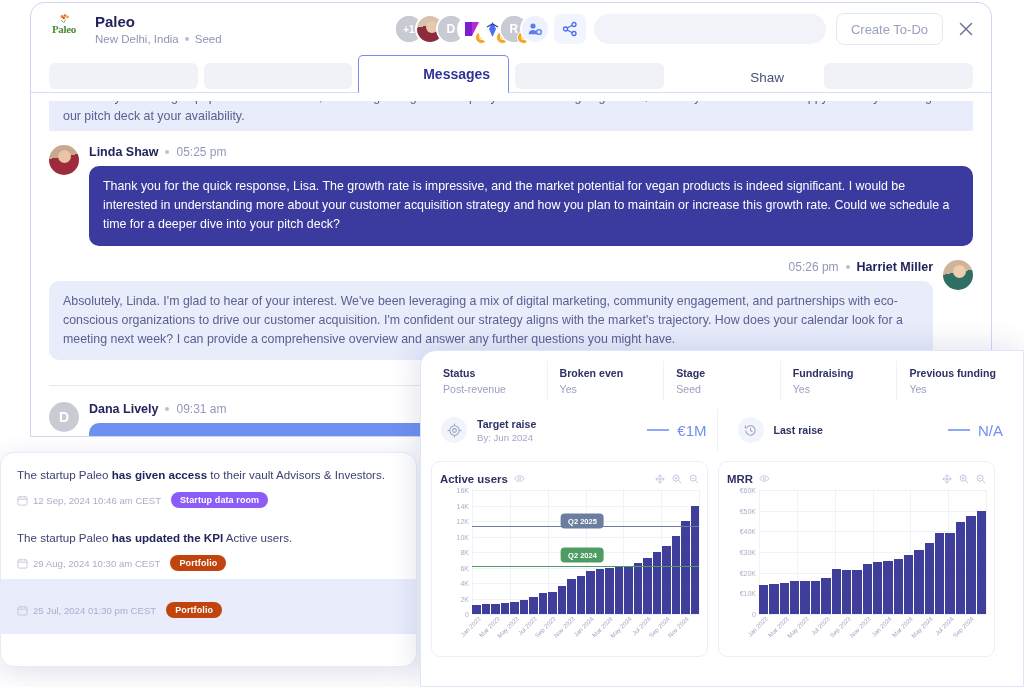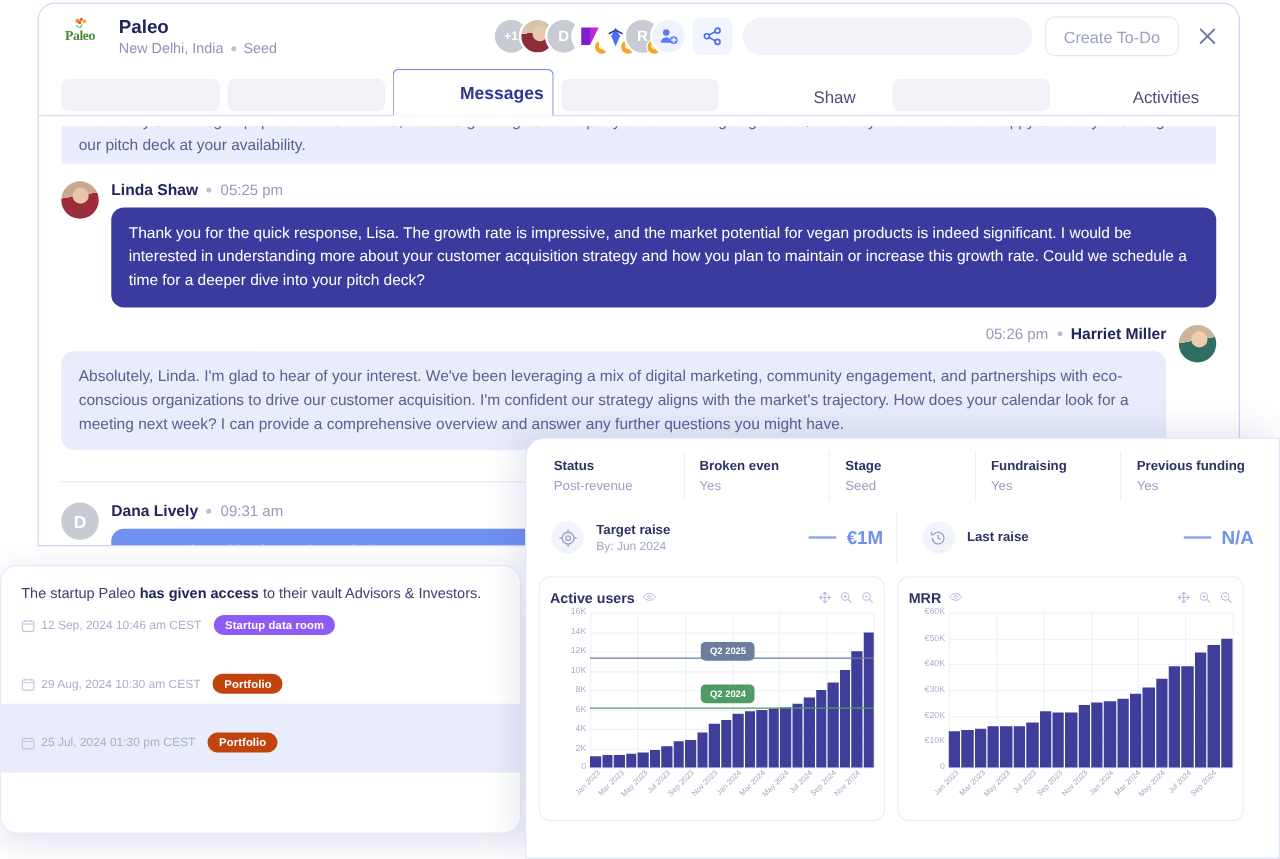--- a/index.html
+++ b/index.html
@@ -141,21 +141,21 @@
 
   .raise-strip { display:flex; padding:0 10px 6px 10px; gap:10px; }
   .raise { flex:1 1 0; display:flex; align-items:center; gap:10px; padding:8px 10px;
            border-right:1px solid #eef1fa; }
   .raise:last-child { border-right:none; }
   .raise-ic { width:26px; height:26px; border-radius:50%; background:#f2f4fb;
               display:flex; align-items:center; justify-content:center; flex:0 0 auto; }
   .raise-txt { flex:1 1 auto; min-width:0; }
   .raise-label { font-size:10.6px; font-weight:700; color:#2d3163; }
   .raise-sub { font-size:9.6px; color:#a3a8c6; margin-top:2px; }
-  .raise-amt { font-size:15px; font-weight:700; color:#6f8ff2; display:flex;
+  .raise-amt { font-size:15px; font-weight:400; color:#6f8ff2; display:flex;
                align-items:center; gap:8px; white-space:nowrap; }
   .raise-dash { width:22px; height:1.5px; background:#8fa8f5; display:inline-block; }
 
   .charts { display:flex; gap:10px; padding:4px 28px 0 10px;justify-content:center; }
   .chartcard { flex:1 1 0; border:1px solid #eceffa; border-radius:9px;
                padding:8px 8px 4px 8px; height:196px; position:relative; }
   .chart-head { display:flex; align-items:center; gap:6px; margin-bottom:2px; }
   .chart-title { font-size:11.4px; font-weight:700; color:#2d3163; }
   .chart-icons { margin-left:auto; display:flex; gap:7px; color:#b6bbd8; }
 
@@ -275,23 +275,20 @@
       <div class="tab skel"></div>
       <div class="tab skel"></div>
       <div class="tab active">
         <span>Messages</span>
       </div>
       <div class="tab skel"></div>
       <div class="tab">
         <span>Shaw</span>
       </div>
       <div class="tab skel"></div>
-      <div class="tab">
-        <span>Activities</span>
-      </div>
     </div>
 
     <div class="msgs">
 
       <div class="msg-clip">
         <div class="bubble them">We mainly serve vegan population within cities, which is growing at 100% per year and looking to grow to $10£bn by 2030. Would be happy to walk you through our pitch deck at your availability.</div>
       </div>
 
       <div class="msgrow">
         <div class="m-avatar ph-linda"></div>
@@ -349,20 +346,23 @@
             <rect x="1" y="2" width="10" height="9" rx="1.5"></rect>
               <path d="M1 4.6h10M3.6 1v2M8.4 1v2"></path>
           </svg>
           <span>12 Sep, 2024 10:46 am CEST</span>
         </span>
         <span class="chip" style="background:#8b5cf6;">Startup data room</span>
       </div>
     </div>
 
     <div class="actrow">
+      <div class="act-text">
+        <span>The startup Paleo </span><b>has updated the KPI</b><span> Active users.</span>
+      </div>
       <div class="act-sub">
         <span class="act-time">
           <svg width="11" height="11" viewBox="0 0 12 12" stroke="#c0c5dd" fill="none" stroke-width="1">
             <rect x="1" y="2" width="10" height="9" rx="1.5"></rect>
               <path d="M1 4.6h10M3.6 1v2M8.4 1v2"></path>
           </svg>
           <span>29 Aug, 2024 10:30 am CEST</span>
         </span>
         <span class="chip" style="background:#c1440e;">Portfolio</span>
       </div>

